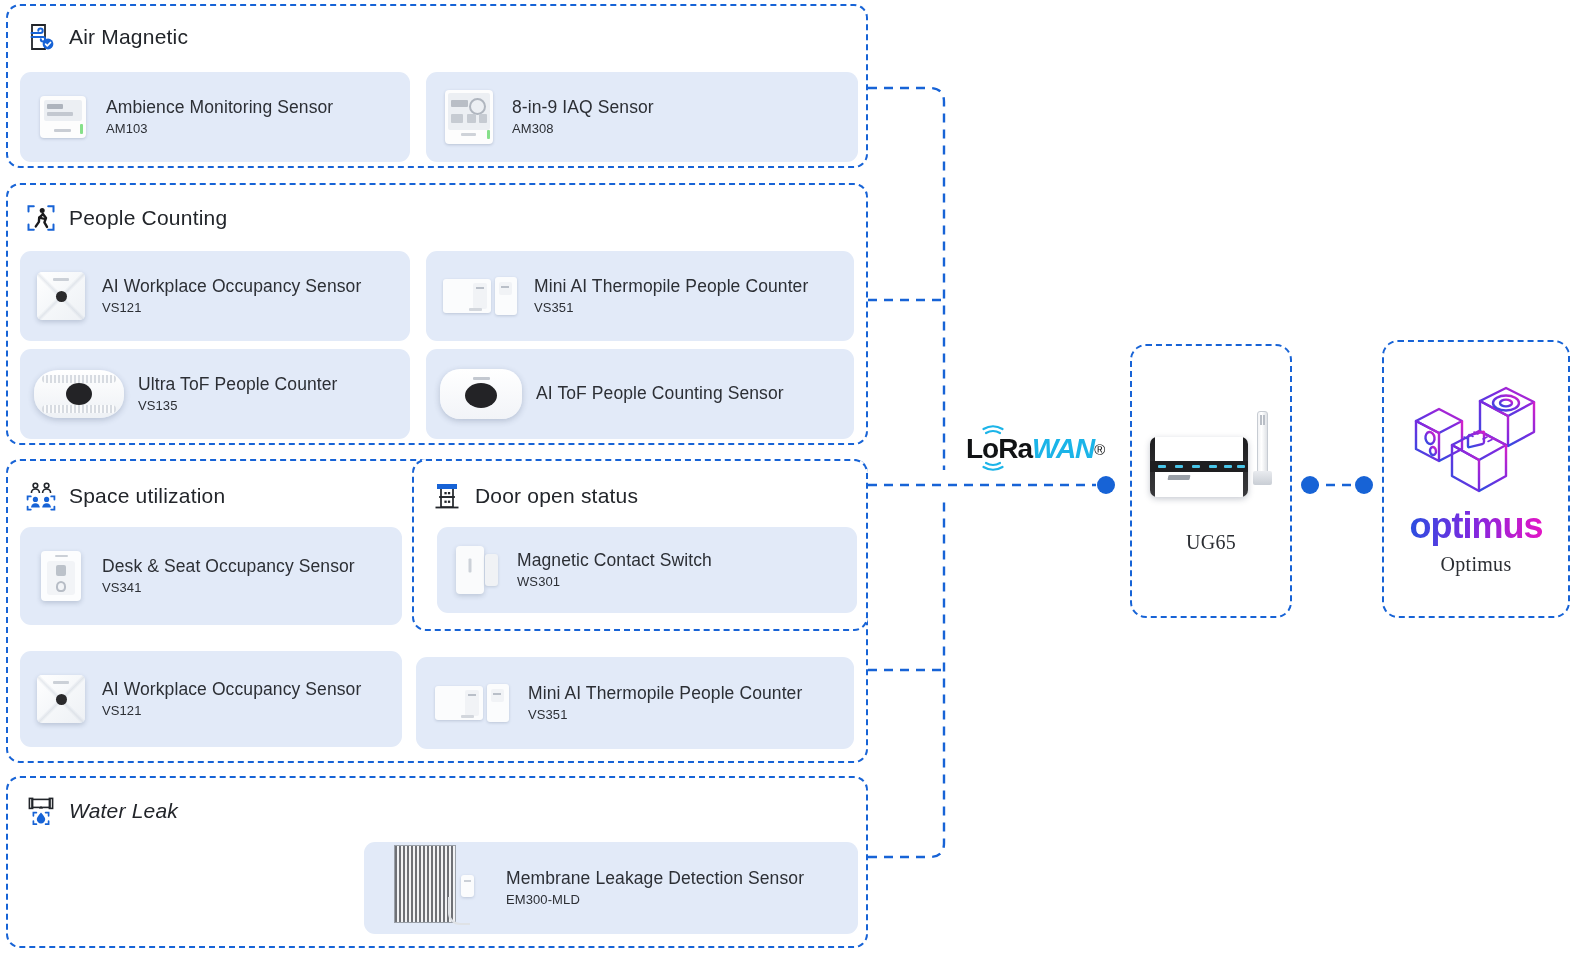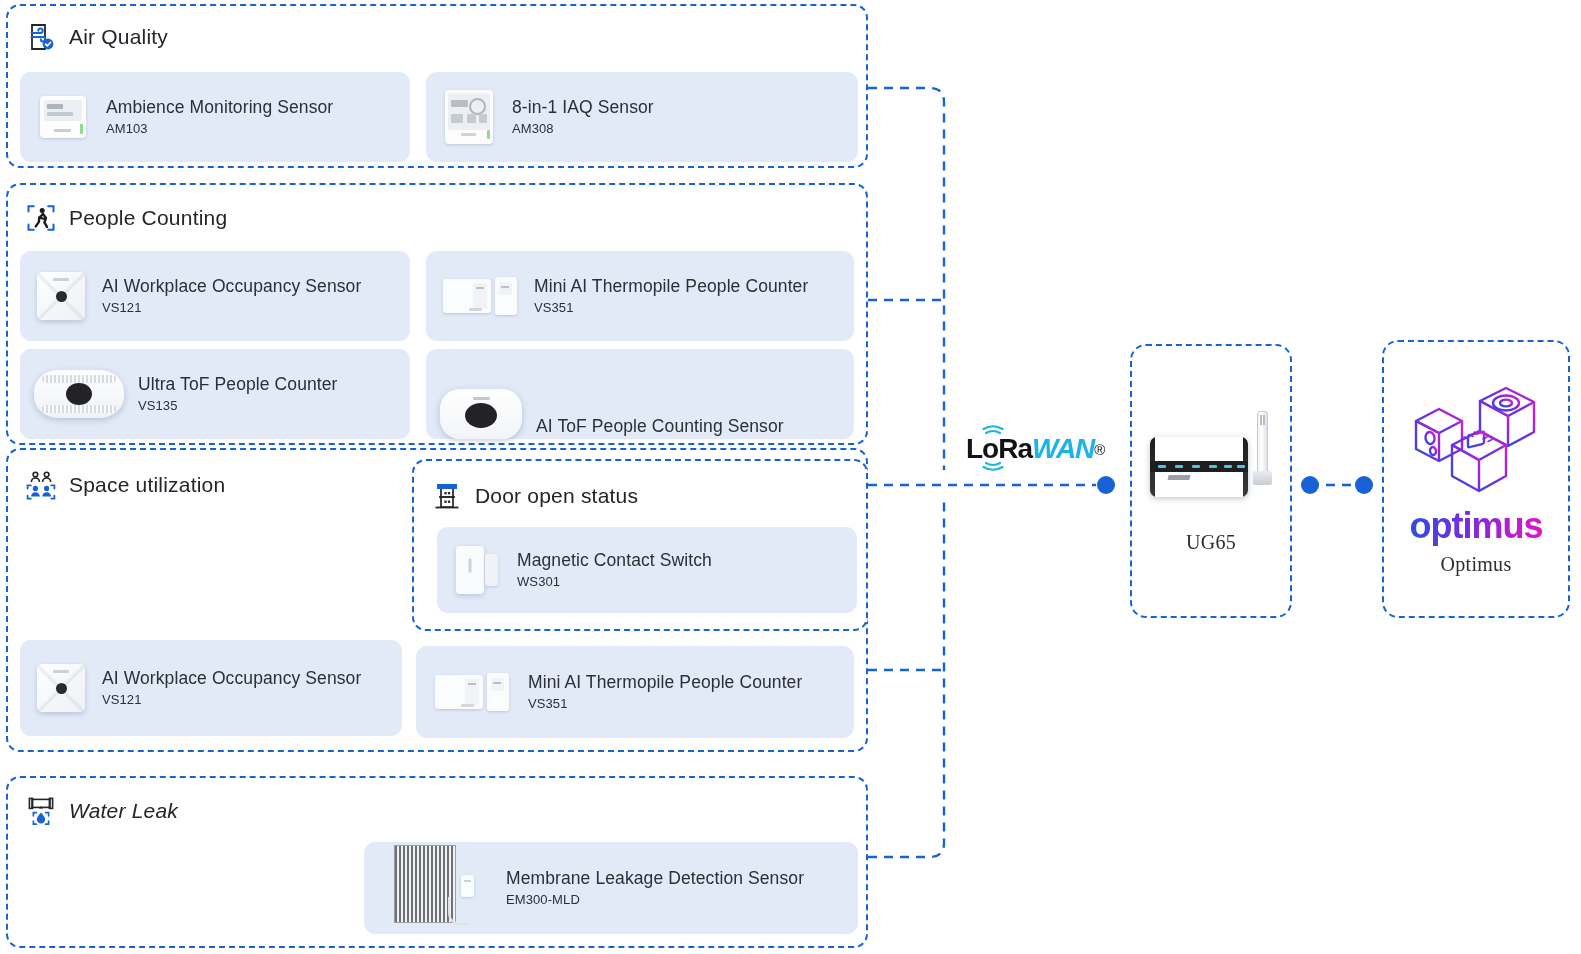--- a/index.html
+++ b/index.html
@@ -196,21 +196,21 @@
     <div class="panel-head" style="top:16px;">
       <span class="cat-icon">
         <svg viewBox="0 0 30 30" width="30" height="30">
           <path d="M6 3 h13 v24 h-13 z" fill="none" stroke="#22252a" stroke-width="1.8"></path>
           <path d="M5.5 11 h9 a2.2 2.2 0 1 0 -2.2 -2.2" fill="none" stroke="#1763d6" stroke-width="2" stroke-linecap="round"></path>
           <path d="M5.5 15 h11.5 a2.2 2.2 0 1 1 -2.2 2.2" fill="none" stroke="#1763d6" stroke-width="2" stroke-linecap="round"></path>
           <circle cx="22" cy="22" r="5.4" fill="#1763d6"></circle>
           <path d="M19.6 22.2 l1.7 1.7 l3.2 -3.4" fill="none" stroke="#fff" stroke-width="1.7" stroke-linecap="round" stroke-linejoin="round"></path>
         </svg>
       </span>
-      <span class="panel-title">Air Quality</span>
+      <span class="panel-title">Air Magnetic</span>
     </div>
 
     <div class="card" style="left:12px;top:66px;width:390px;height:90px;">
       <span class="card-img" style="width:86px;">
         <span class="dev am103">
           <span class="scr"></span>
             <span class="lg"></span>
             <span class="led"></span>
         </span>
       </span>
@@ -227,21 +227,21 @@
             <span class="g1"></span>
             <span class="g2"></span>
           <span class="g3"></span>
             <span class="g4"></span>
             <span class="g5"></span>
           <span class="lg"></span>
             <span class="led"></span>
         </span>
       </span>
       <span class="card-txt">
-        <span class="card-name">8-in-1 IAQ Sensor</span>
+        <span class="card-name">8-in-9 IAQ Sensor</span>
         <span class="card-model">AM308</span>
       </span>
     </div>
   </div>
 
   <div class="panel" style="left:6px;top:183px;width:862px;height:262px;">
     <div class="panel-head" style="top:18px;">
       <span class="cat-icon">
         <svg viewBox="0 0 30 30" width="30" height="30">
           <g fill="none" stroke="#1763d6" stroke-width="2" stroke-linecap="round">
@@ -298,34 +298,34 @@
           <span class="lg"></span>
             <span class="lens"></span>
         </span>
       </span>
       <span class="card-txt">
         <span class="card-name">Ultra ToF People Counter</span>
         <span class="card-model">VS135</span>
       </span>
     </div>
 
-    <div class="card" style="left:418px;top:164px;width:428px;height:90px;align-items:flex-end;">
+    <div class="card" style="left:418px;top:164px;width:428px;height:90px;">
       <span class="card-img" style="width:110px;">
         <span class="dev vs133">
             <span class="lg"></span>
             <span class="lens"></span>
           </span>
       </span>
       <span class="card-txt">
         <span class="card-name">AI ToF People Counting Sensor</span>
       </span>
     </div>
   </div>
 
-  <div class="panel" style="left:6px;top:448px;width:862px;height:304px;">
+  <div class="panel" style="left:6px;top:459px;width:862px;height:304px;">
     <div class="panel-head" style="top:20px;">
       <span class="cat-icon">
         <svg viewBox="0 0 30 30" width="30" height="30">
           <circle cx="9.4" cy="4.6" r="2.3" fill="none" stroke="#22252a" stroke-width="1.6"></circle>
           <path d="M5.4 12 a4 4 0 0 1 8 0" fill="none" stroke="#22252a" stroke-width="1.6"></path>
           <circle cx="20.6" cy="4.6" r="2.3" fill="none" stroke="#22252a" stroke-width="1.6"></circle>
           <path d="M16.6 12 a4 4 0 0 1 8 0" fill="none" stroke="#22252a" stroke-width="1.6"></path>
           <circle cx="9.4" cy="18.4" r="2.6" fill="#1763d6"></circle>
           <path d="M5 26.6 a4.4 4.4 0 0 1 8.8 0 z" fill="#1763d6"></path>
           <circle cx="20.6" cy="18.4" r="2.6" fill="#1763d6"></circle>
@@ -334,20 +334,34 @@
             <path d="M1.6 18.6 V15.4 h3.2"></path>
               <path d="M28.4 18.6 V15.4 h-3.2"></path>
             <path d="M1.6 25.6 V28.6 h3.2"></path>
               <path d="M28.4 25.6 V28.6 h-3.2"></path>
           </g>
         </svg>
       </span>
       <span class="panel-title">Space utilization</span>
     </div>
 
+    <div class="card" style="left:12px;top:66px;width:382px;height:98px;">
+      <span class="card-img" style="width:82px;">
+        <span class="dev vs341">
+          <span class="lg"></span>
+            <span class="pan"></span>
+          <span class="seat"></span>
+            <span class="dot"></span>
+        </span>
+      </span>
+      <span class="card-txt">
+        <span class="card-name">Desk &amp; Seat Occupancy Sensor</span>
+        <span class="card-model">VS341</span>
+      </span>
+    </div>
 
     <div class="card" style="left:12px;top:190px;width:382px;height:96px;">
       <span class="card-img" style="width:82px;">
         <span class="dev vs121">
             <span class="lg"></span>
             <span class="eye"></span>
           </span>
       </span>
       <span class="card-txt">
         <span class="card-name">AI Workplace Occupancy Sensor</span>

